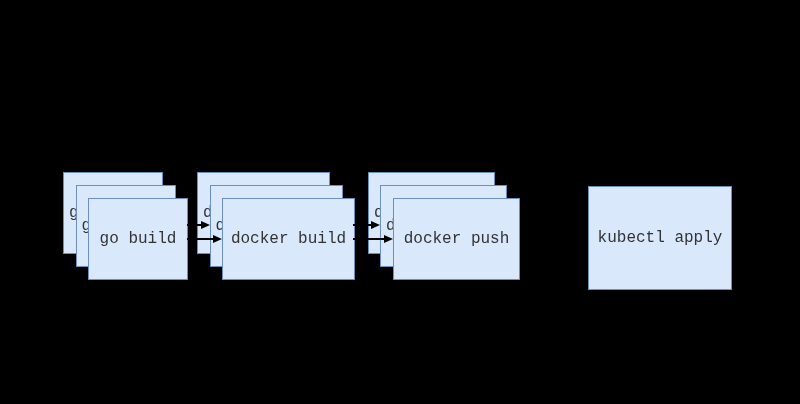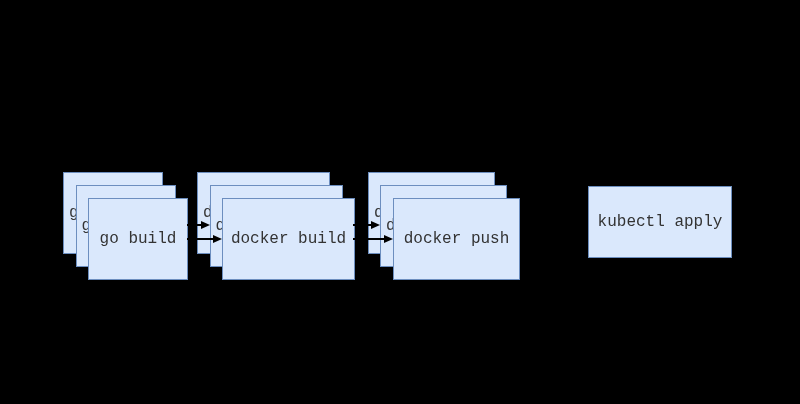--- a/index.html
+++ b/index.html
@@ -50,21 +50,21 @@
   #s1-front {left:88px;   top:198px; width:100px; height:82px;}
   
   #s2-back  {left:197px;   top:172px; width:133px; height:82px;}
   #s2-mid   {left:209.5px; top:185px; width:133px; height:82px;}
   #s2-front {left:222px;   top:198px; width:133px; height:82px;}
   
   #s3-back  {left:368px; top:172px; width:127px; height:82px;}
   #s3-mid   {left:380px; top:185px; width:127px; height:82px;}
   #s3-front {left:393px; top:198px; width:127px; height:82px;}
   
-  #n4       {left:588px; top:186px; width:144px; height:72px;}
+  #n4       {left:588px; top:186px; width:144px; height:104px;}
   
   #a1u-line{left:187px; top:224.25px; width:14px;}
   #a1u-head{left:200.5px; top:221px;}
   #a1l-line{left:187px; top:238.25px; width:26px;}
   #a1l-head{left:212.5px; top:235px;}
   
   #a2u-line{left:353px; top:224.25px; width:18px;}
   #a2u-head{left:370.5px; top:221px;}
   #a2l-line{left:353px; top:238.25px; width:31px;}
   #a2l-head{left:383.5px; top:235px;}

